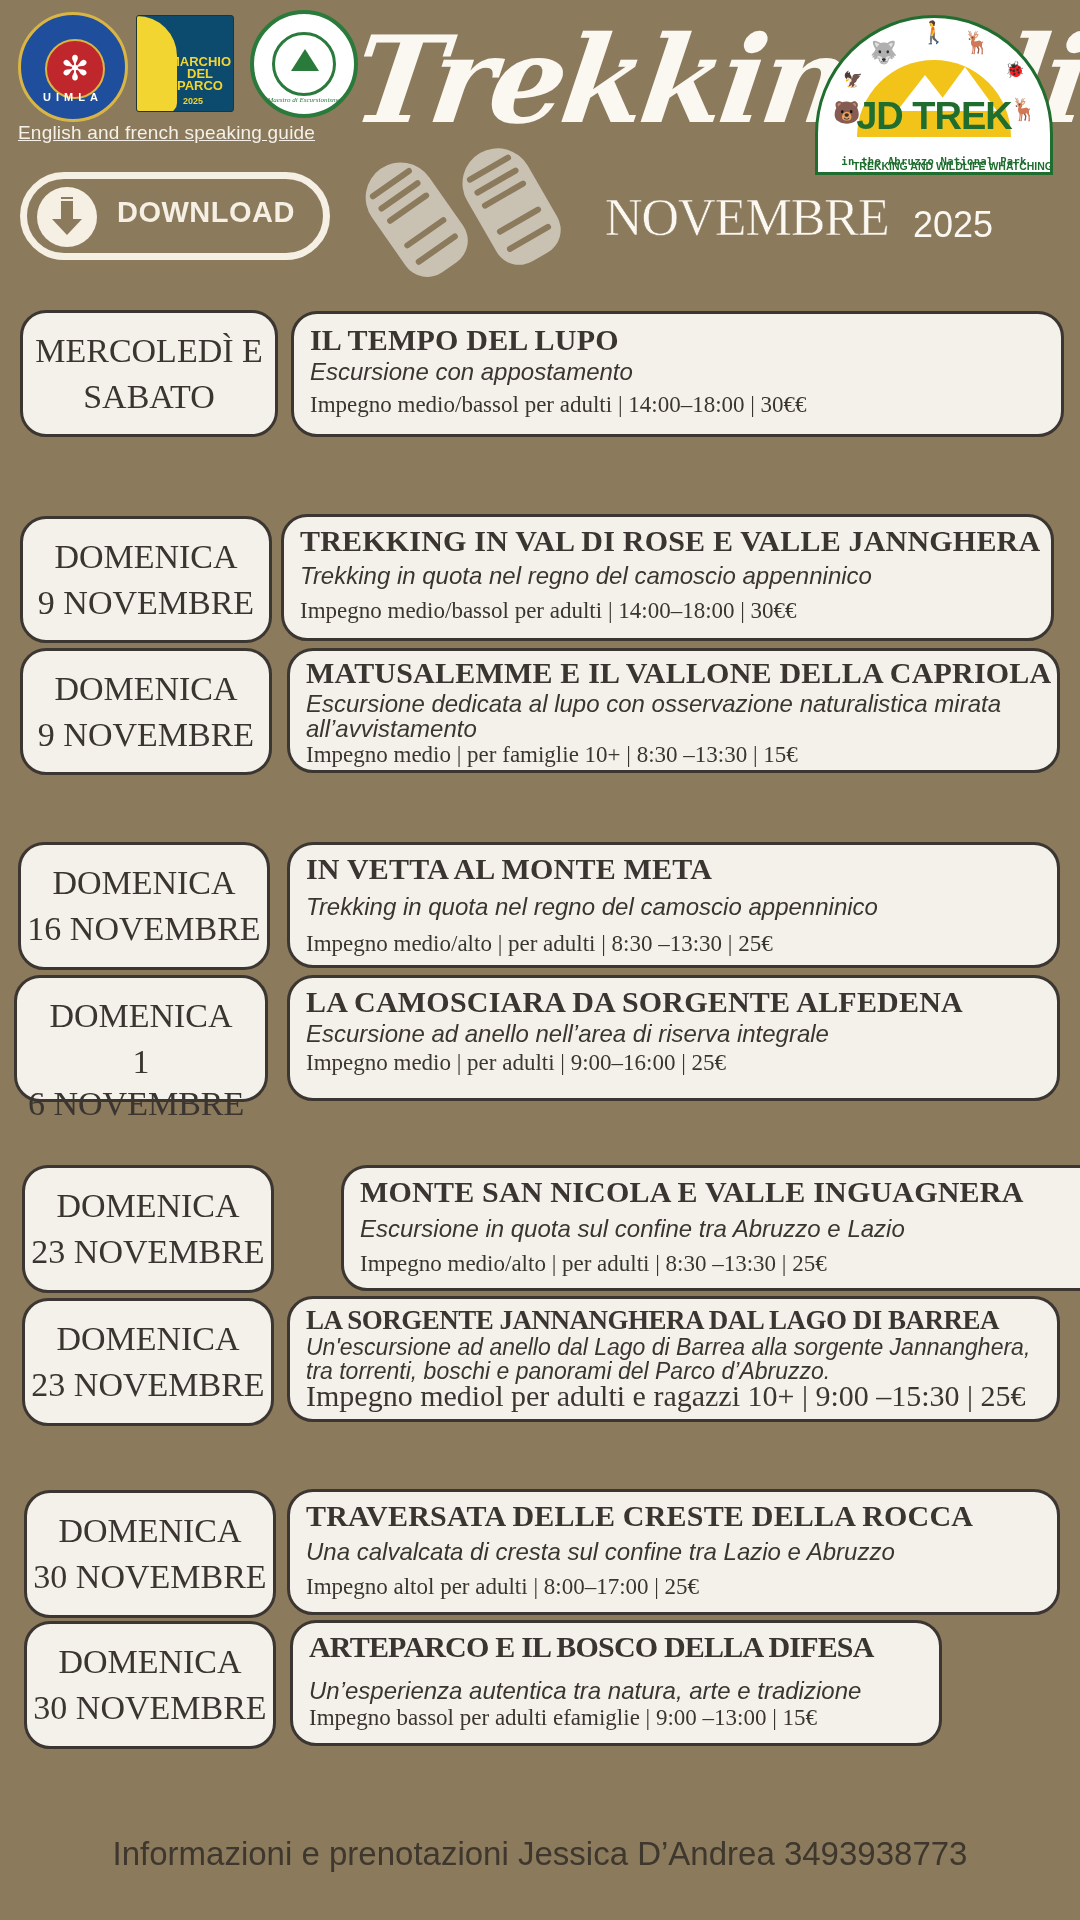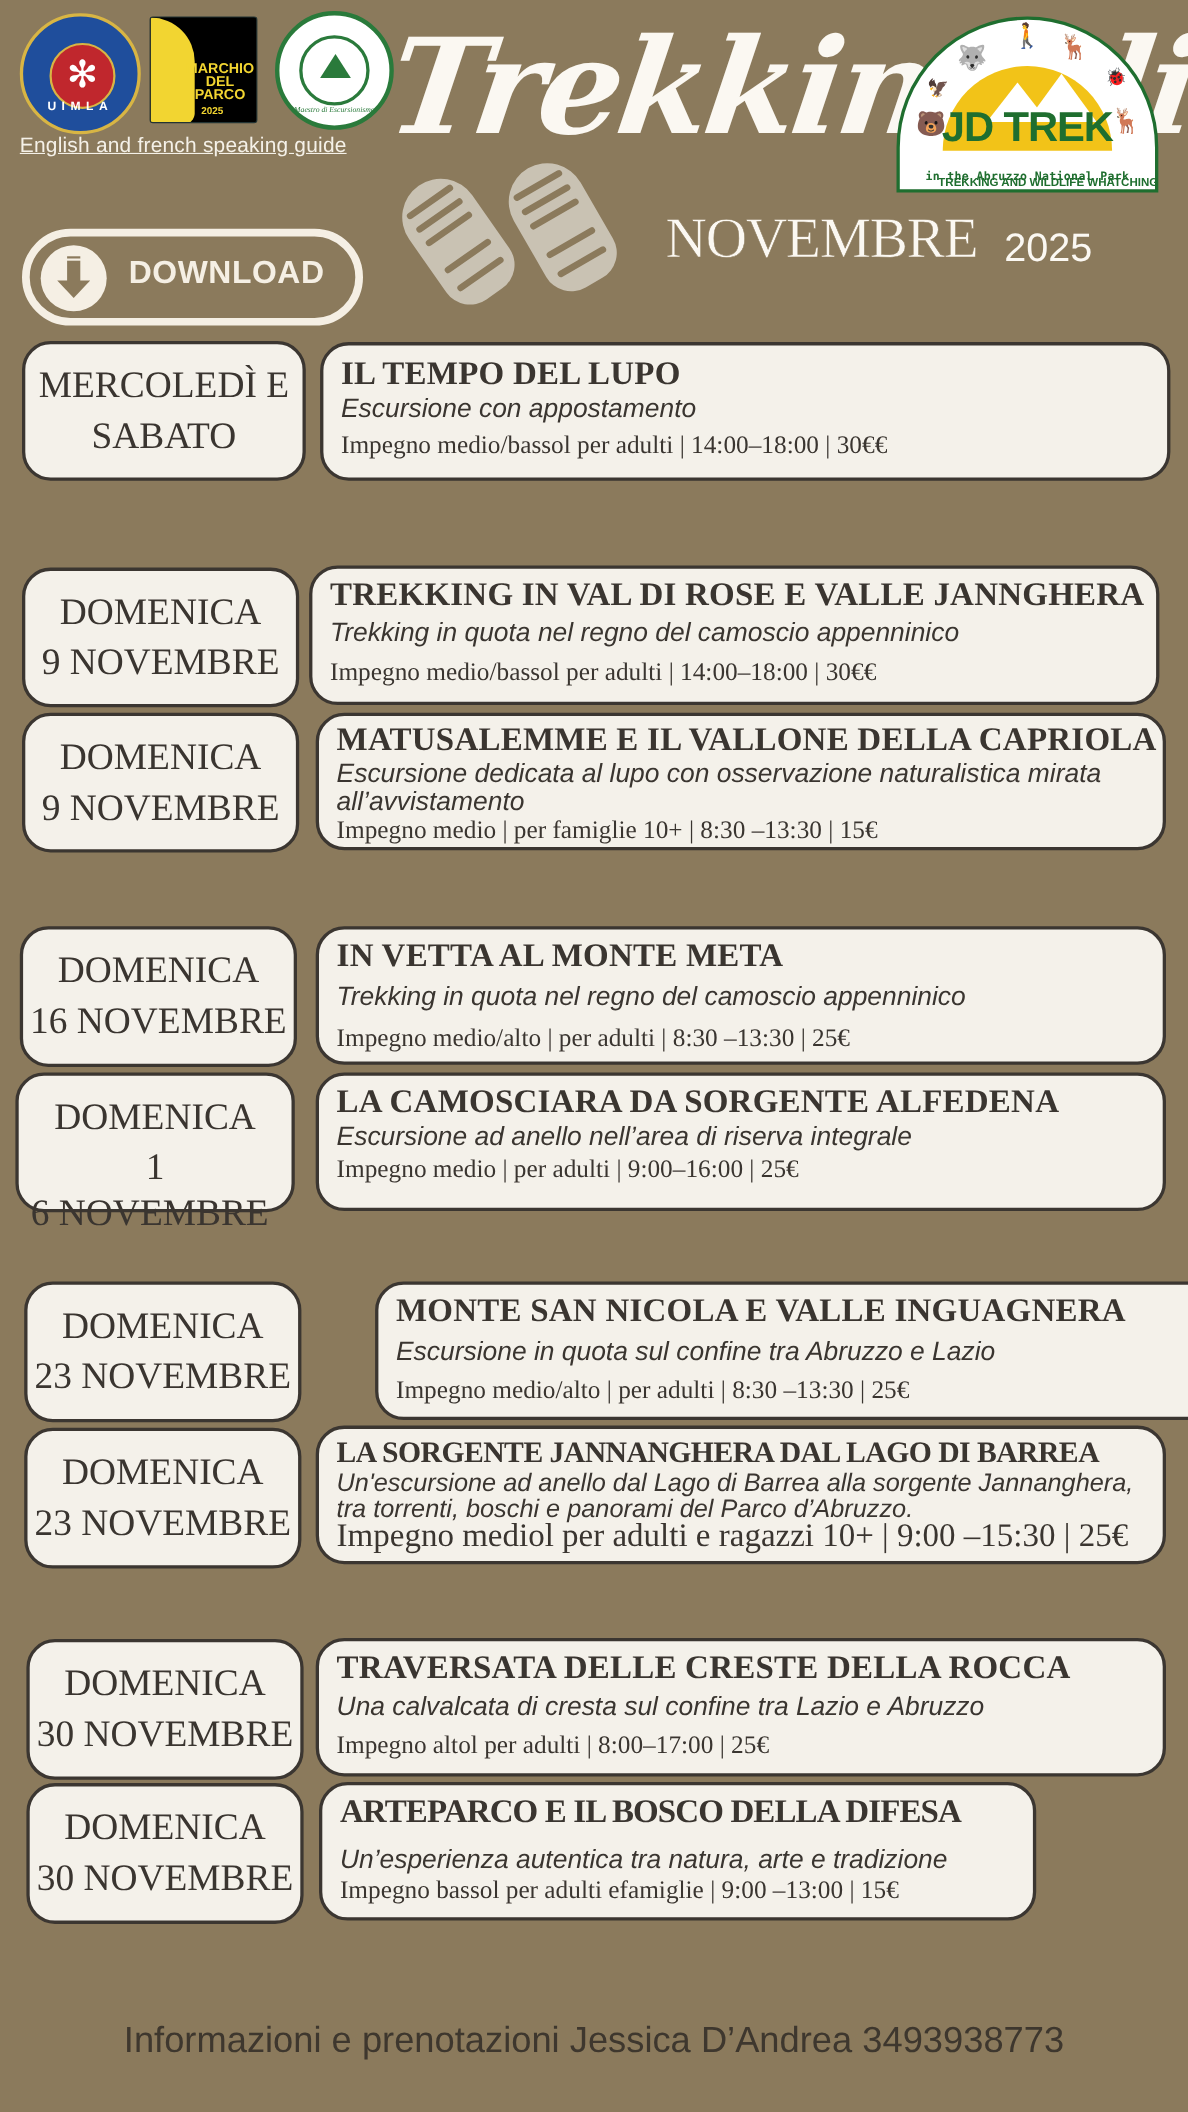--- a/index.html
+++ b/index.html
@@ -15,21 +15,21 @@
     background:#1f4e9c; border:3px solid #d8b544; box-sizing:border-box; }
   .logo-uimla .inner { position:absolute; left:24px; top:24px; width:56px; height:56px; border-radius:50%;
     background:#c0272d; border:2px solid #d8b544; }
   .logo-uimla .flower { position:absolute; left:10px; top:10px; width:36px; height:36px; text-align:center;
     font-size:34px; line-height:36px; color:#fff; }
   .logo-uimla .ring { position:absolute; left:0; top:0; width:104px; height:104px; text-align:center;
     font:bold 8px "Liberation Sans", sans-serif; color:#fff; }
   .logo-uimla .uimla { position:absolute; left:0; width:104px; bottom:16px; text-align:center;
     font:bold 11px "Liberation Sans", sans-serif; color:#fff; letter-spacing:5px; }
 
-  .logo-marchio { left:136px; top:15px; width:98px; height:97px; background:#000000; border-radius:3px;
+  .logo-marchio { left:136px; top:15px; width:98px; height:97px; background:#0c4a6e; border-radius:3px;
     overflow:hidden; box-sizing:border-box; border:1px solid #233; }
   .logo-marchio .animal { position:absolute; left:0; top:0; width:40px; height:97px;
     background:#f2d531; border-radius:0 40px 10px 0; }
   .logo-marchio .t1 { position:absolute; left:28px; top:40px; width:70px; text-align:center;
     font:bold 13px "Liberation Sans", sans-serif; color:#f2d531; line-height:12px; }
   .logo-marchio .t2 { position:absolute; left:46px; top:80px; font:bold 9px "Liberation Sans", sans-serif; color:#f2d531; }
 
   .logo-collegio { left:250px; top:10px; width:108px; height:108px; border-radius:50%;
     background:#fff; border:4px solid #2a7a3b; box-sizing:border-box; }
   .logo-collegio .inner { position:absolute; left:18px; top:18px; width:64px; height:64px; border-radius:50%;
@@ -56,21 +56,21 @@
   .logo-jd .name { position:absolute; left:0; top:80px; width:238px; text-align:center;
     font:bold 38px "Liberation Sans", sans-serif; color:#1f6e2f; letter-spacing:-1px; }
   .logo-jd .sub1 { position:absolute; left:0; top:124px; width:238px; text-align:right;
     font:bold 10.5px "Liberation Sans", sans-serif; color:#1f6e2f;margin-top:21px; }
   .logo-jd .sub2 { position:absolute; left:0; top:140px; width:238px; text-align:center;
     font:bold 10.5px "DejaVu Sans Mono", monospace; color:#1f6e2f; letter-spacing:0.3px; }
   .logo-jd .fauna { position:absolute; font-size:22px; color:#1f6e2f; }
 
   
   .download { left:20px; top:172px; width:310px; height:88px; border:7px solid #f5efe4;
-    border-radius:50px; box-sizing:border-box; cursor:pointer;margin-top:36px; }
+    border-radius:50px; box-sizing:border-box; cursor:pointer; }
   .download .circle { position:absolute; left:10px; top:8px; width:60px; height:60px; border-radius:50%; background:#f5efe4; }
   .download .arrow-stem { position:absolute; left:24px; top:14px; width:12px; height:20px; background:#8b7a5c; }
   .download .arrow-head { position:absolute; left:15px; top:32px; width:0; height:0;
     border-left:15px solid transparent; border-right:15px solid transparent; border-top:16px solid #8b7a5c; }
   .download .bars { position:absolute; left:24px; top:10px; width:12px; height:2px; background:#8b7a5c; }
   .download .label { position:absolute; left:90px; top:17px; font:bold 29px "Liberation Sans", sans-serif; color:#f5efe4; letter-spacing:0.5px; }
 
   
   .foot { width:70px; height:120px; background:#cdc6b8; border-radius:40px 40px 30px 30px; opacity:0.95; }
   .foot1 { left:380px; top:158px; transform:rotate(-35deg); }

